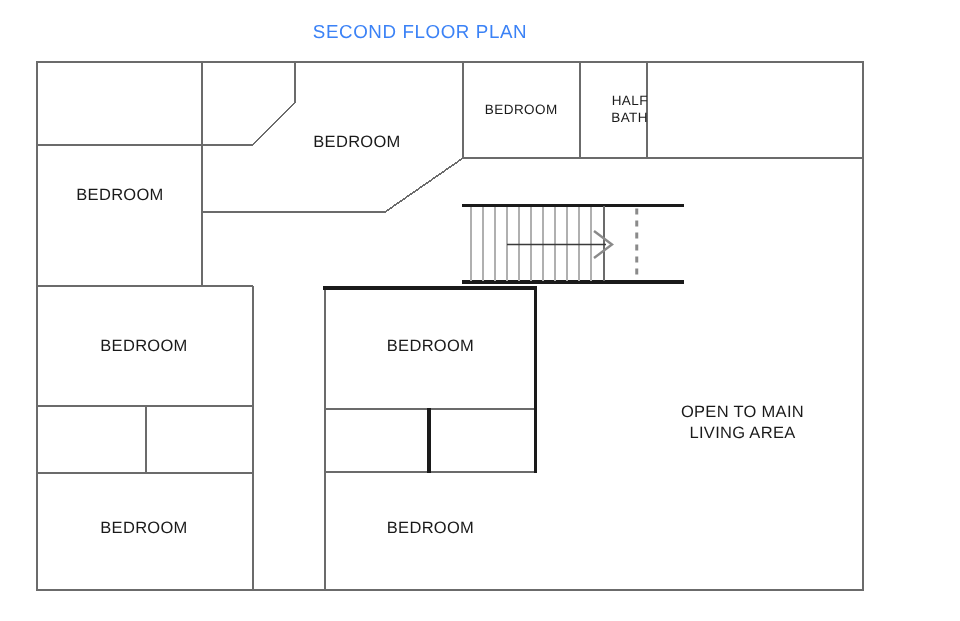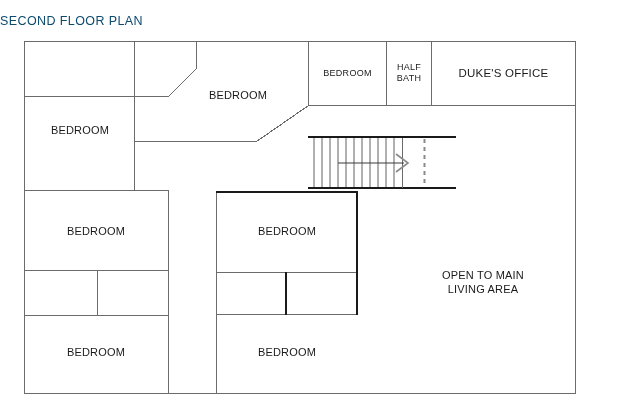--- a/index.html
+++ b/index.html
@@ -18,23 +18,24 @@
     position: relative;
     width: 640px;
     height: 414px;
     background: #ffffff;
   }
   #plan-title {
     position: absolute;
     left: 0;
     top: 14px;
     width: 560px;
+    text-align: center;
     font-size: 12.5px;
     letter-spacing: 0.4px;
-    color: #0c4a6e;
+    color: #3b82f6;
     font-family: "Liberation Sans", sans-serif;
     white-space: nowrap;
   }
   #floorplan-svg {
     position: absolute;
     left: 0;
     top: 0;
     width: 640px;
     height: 414px;
   }
@@ -122,29 +123,28 @@
       <line x1="424.5" y1="139" x2="424.5" y2="187" stroke="#8a8a8a" stroke-width="2" stroke-dasharray="4,4"></line>
     </g>
   </svg>
 
   <div class="room-label lbl-md" style="left:0;top:124px;width:160px;">BEDROOM</div>
 
   <div class="room-label lbl-md" style="left:158px;top:89px;width:160px;">BEDROOM</div>
 
   <div class="room-label lbl-sm" style="left:308px;top:68px;width:79px;">BEDROOM</div>
 
-  <div class="room-label lbl-sm" style="left:386px;top:62px;width:46px;">HALF
+  <div class="room-label lbl-sm" style="left:386px;top:62px;width:46px;text-align:right;">HALF
 BATH</div>
 
-  <div class="room-label lbl-lg" style="left:432px;top:66px;width:143px;">DUKE'S OFFICE</div>
 
   <div class="room-label lbl-md" style="left:24px;top:225px;width:144px;">BEDROOM</div>
 
   <div class="room-label lbl-md" style="left:217px;top:225px;width:140px;">BEDROOM</div>
 
   <div class="room-label lbl-md" style="left:24px;top:346px;width:144px;">BEDROOM</div>
 
   <div class="room-label lbl-md" style="left:217px;top:346px;width:140px;">BEDROOM</div>
 
-  <div class="room-label lbl-md" style="left:342px;top:269px;width:218px;padding-left:32px;">OPEN TO MAIN
+  <div class="room-label lbl-md" style="left:354px;top:269px;width:218px;padding-left:32px;">OPEN TO MAIN
 LIVING AREA</div>
 
 </div>
 
 </body></html>

